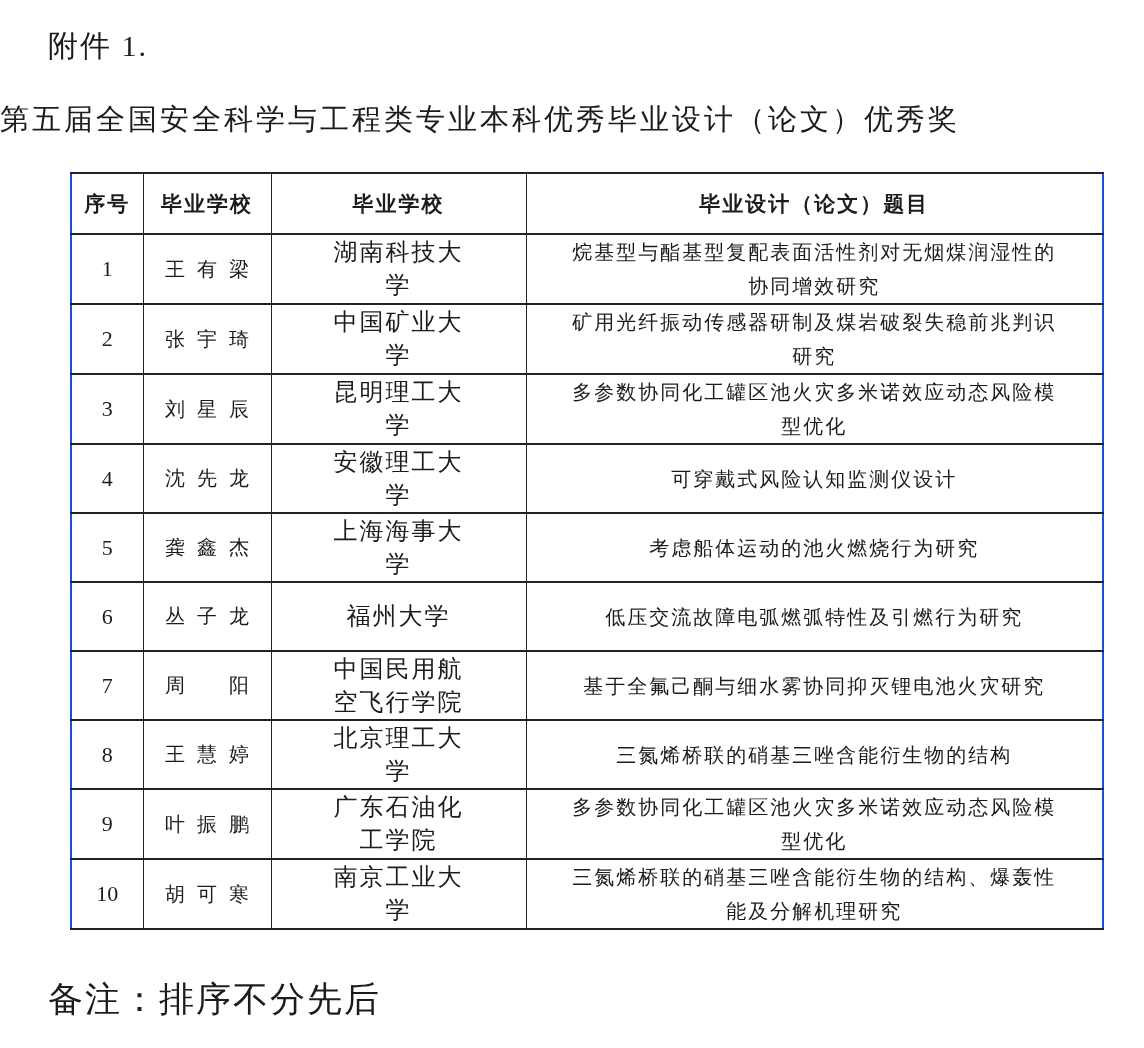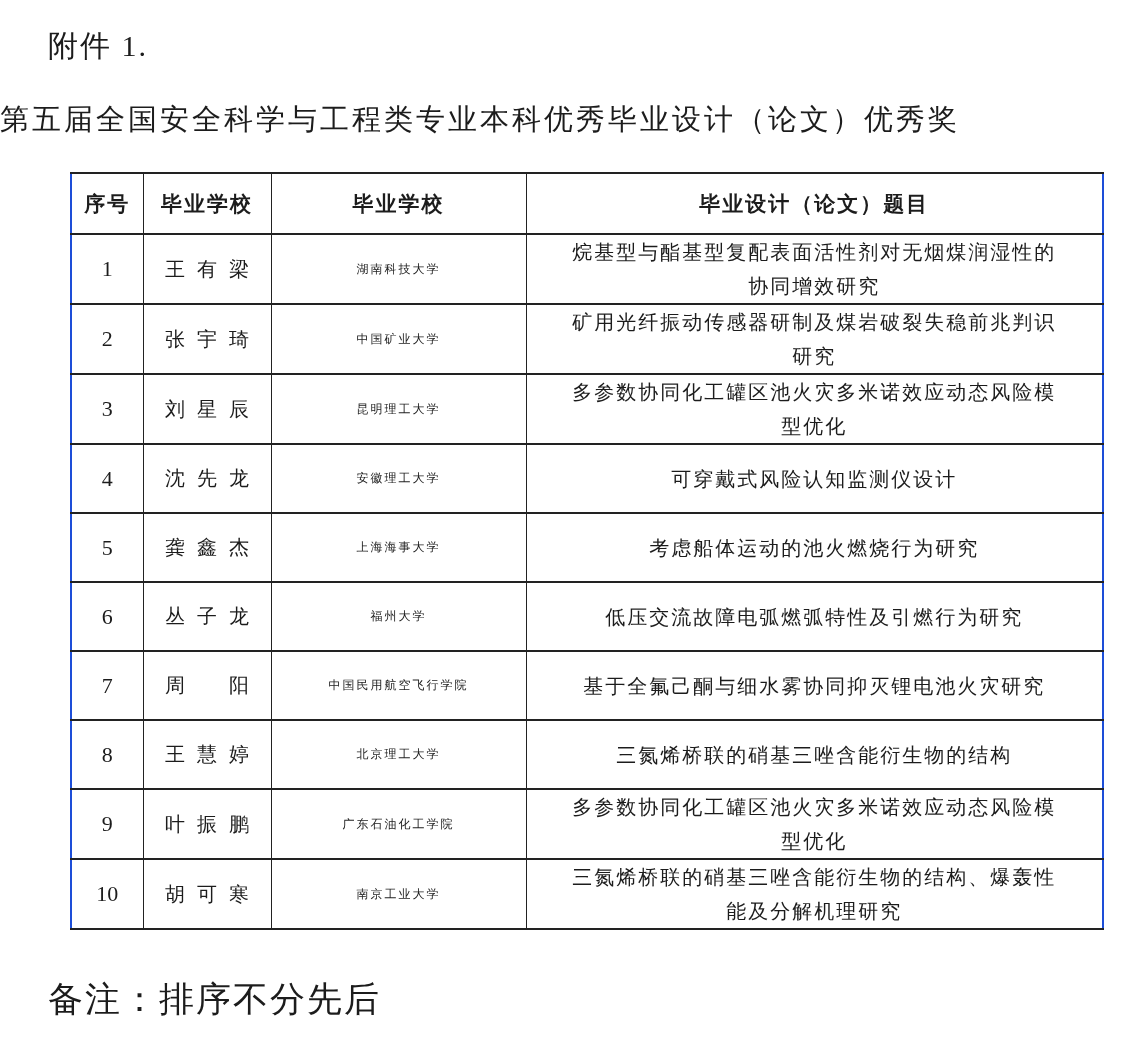--- a/index.html
+++ b/index.html
@@ -61,21 +61,21 @@
   td.cell-no {
     font-size: 22px;
   }
   td.cell-name {
     font-size: 20px;
     letter-spacing: 12px;
     text-indent: 12px; 
     white-space: nowrap;
   }
   td.cell-school {
-    font-size: 12px;
+    font-size: 24px;
     letter-spacing: 2px;
     padding: 0 55px;
     line-height: 33px;
     margin-top: 44px;
   }
   td.cell-title {
     font-size: 20px;
     letter-spacing: 2px;
     padding: 0 40px;
     line-height: 34px;

